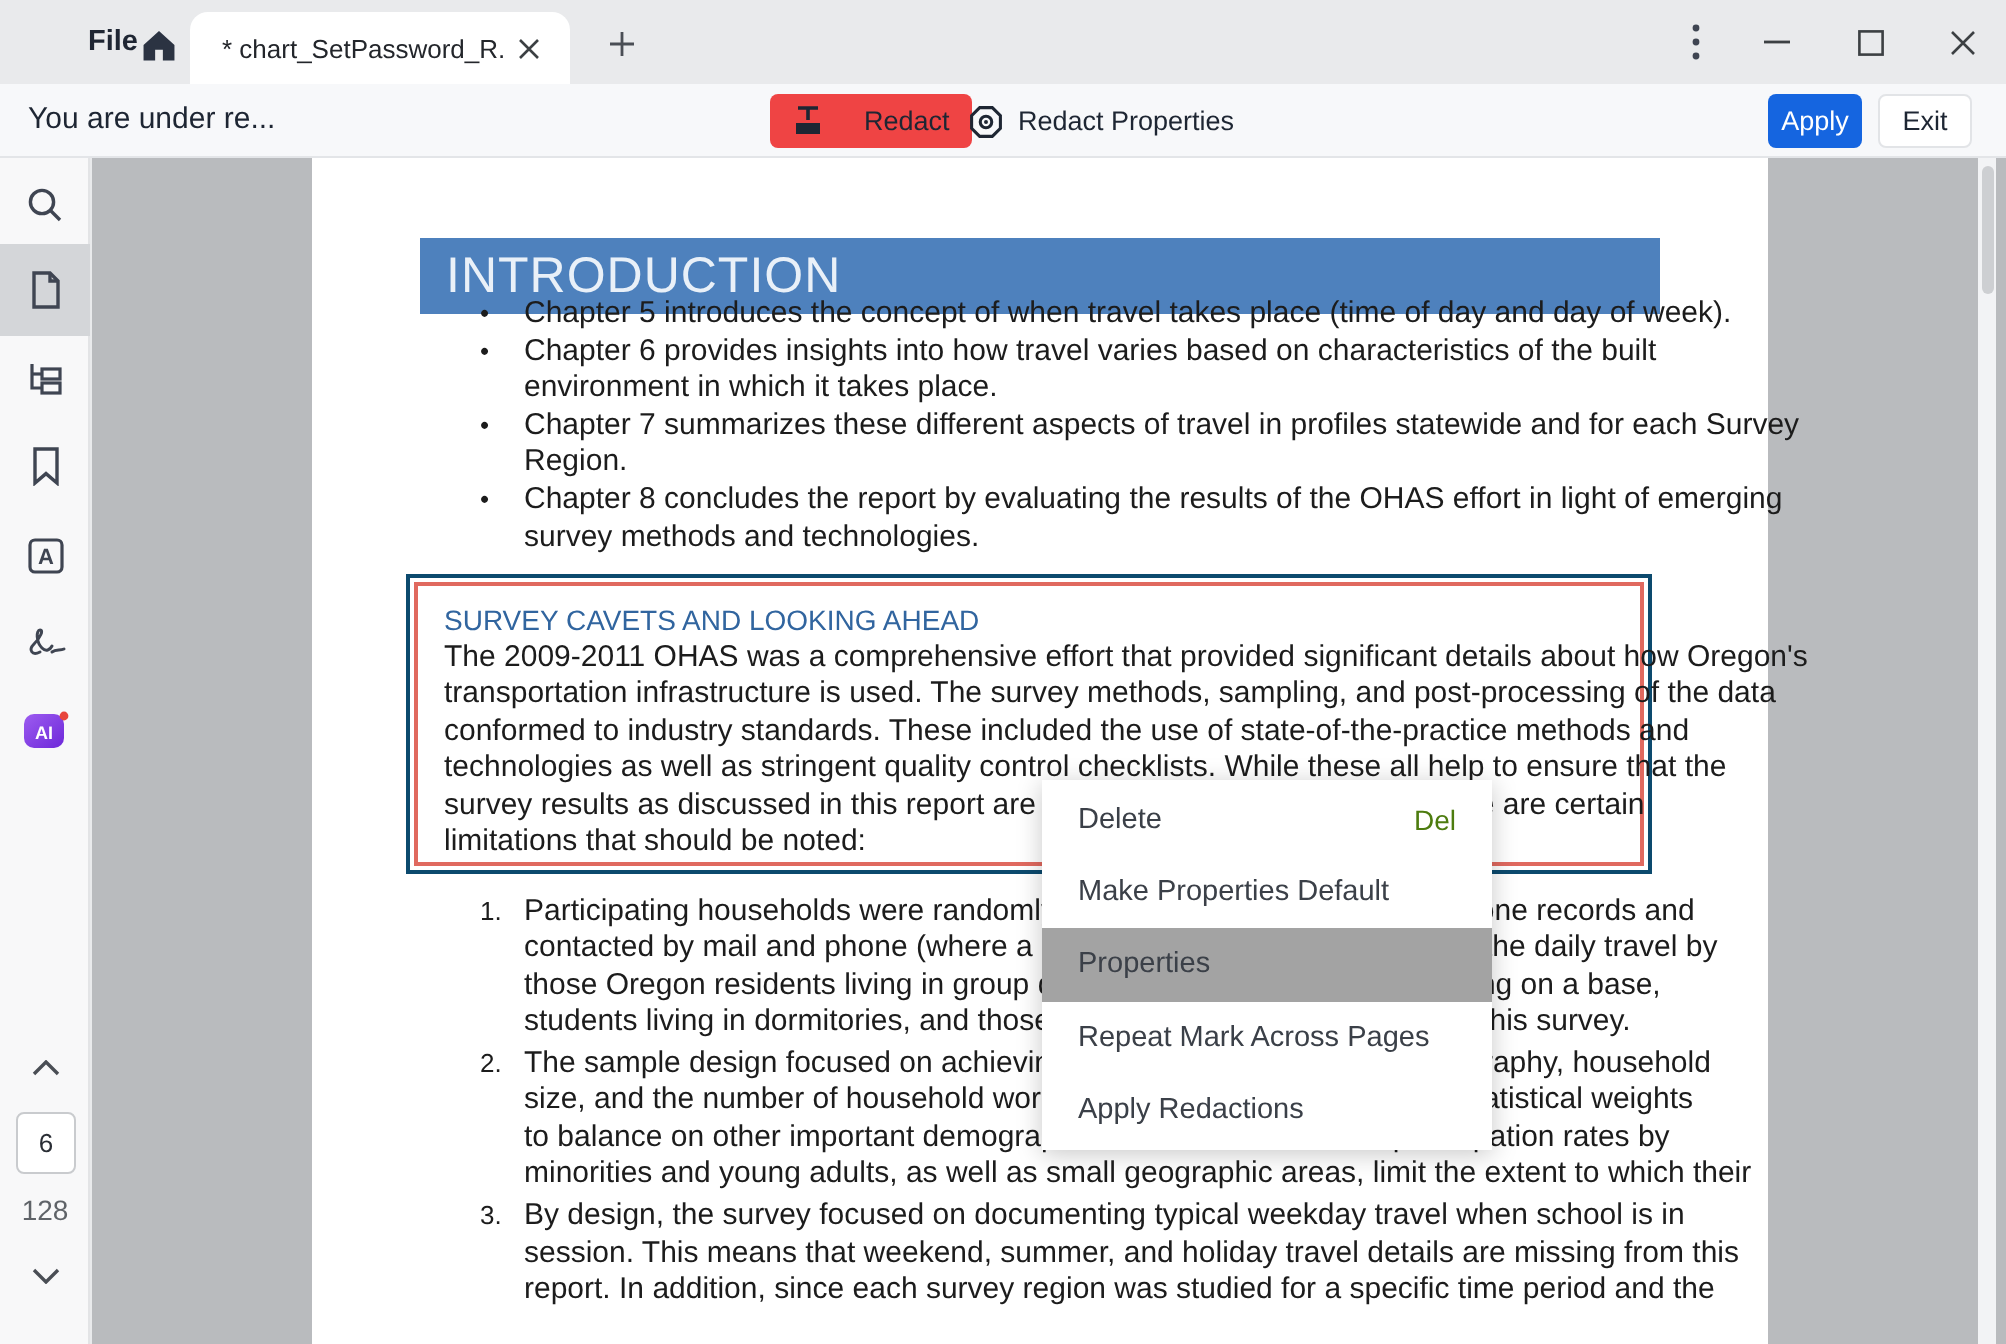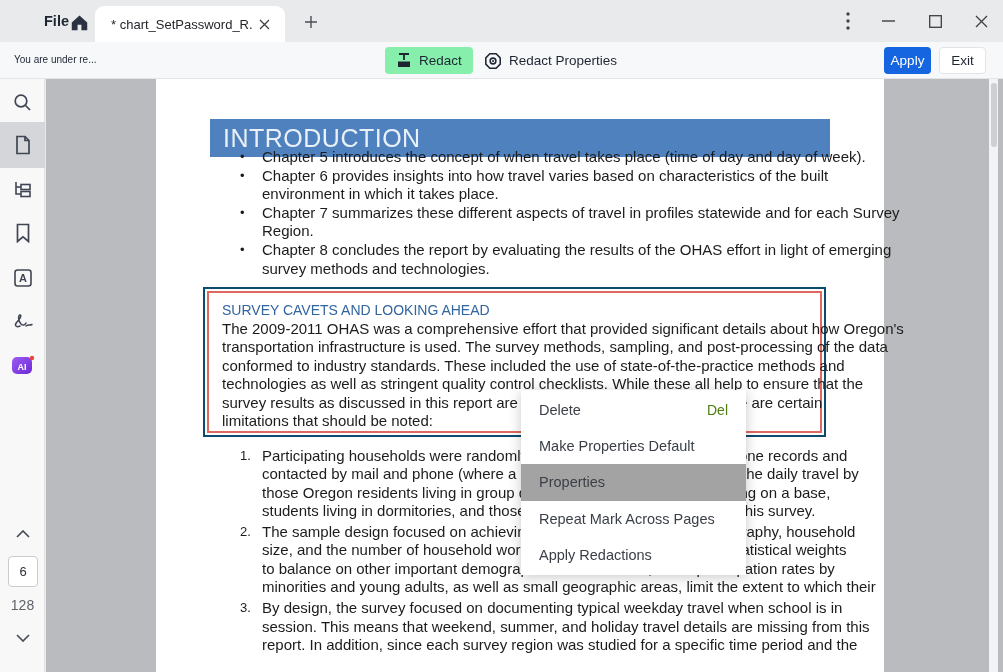--- a/index.html
+++ b/index.html
@@ -12,22 +12,22 @@
   .file-menu { position:absolute; left:16px; top:0; height:42px; line-height:42px; font-size:14.5px; font-weight:600; color:#1F2633; padding:0 6px; cursor:default;margin-left:22px; }
   .home-btn { position:absolute; left:66px; top:9px; width:26px; height:26px; display:flex; align-items:center; justify-content:center; }
   .tab { position:absolute; left:95px; top:6px; width:190px; height:36px; background:#FFFFFF; border-radius:9px 9px 0 0; display:flex; align-items:center; padding:0 10px 0 16px; }
   .tab-title { flex:1; font-size:13px; color:#23262B; white-space:nowrap; overflow:hidden; }
   .tab-close { width:22px; height:22px; display:flex; align-items:center; justify-content:center; border-radius:4px; }
   .tab-new { position:absolute; left:298px; top:9px; width:26px; height:26px; display:flex; align-items:center; justify-content:center; }
   .win-btn { position:absolute; top:6px; width:32px; height:30px; display:flex; align-items:center; justify-content:center; }
 
   
   .toolbar { position:absolute; left:0; top:42px; width:1003px; height:37px; background:#F7F8FA; border-bottom:1px solid #E3E5E8; }
-  .status-text { position:absolute; left:14px; top:0; height:36px; line-height:36px; font-size:10px; color:#1E2633; }
-  .redact-btn { position:absolute; left:385px; top:5px; height:27px; background:#86efac; border-radius:4px; display:flex; align-items:center; padding:0 11px; gap:7px; }
+  .status-text { position:absolute; left:14px; top:0; height:36px; line-height:36px; font-size:15px; color:#1E2633; }
+  .redact-btn { position:absolute; left:385px; top:5px; height:27px; background:#ef4444; border-radius:4px; display:flex; align-items:center; padding:0 11px; gap:20px; }
   .redact-props-btn { position:absolute; left:478px; top:5px; height:27px; display:flex; align-items:center; padding:0 6px; gap:7px; }
   .tool-label { font-size:13.5px; color:#1E2633; white-space:nowrap; }
   .apply-btn { position:absolute; left:884px; top:5px; width:47px; height:27px; background:#1565E0; color:#FFFFFF; border:none; border-radius:4px; font-size:13.5px; font-family:"Liberation Sans",sans-serif; }
   .exit-btn { position:absolute; left:939px; top:5px; width:47px; height:27px; background:#FFFFFF; color:#1E2633; border:1px solid #E2E4E7; border-radius:4px; font-size:13.5px; font-family:"Liberation Sans",sans-serif; }
 
   
   .main { position:absolute; left:0; top:79px; width:1003px; height:593px; }
   .sidebar { position:absolute; left:0; top:0; width:45px; height:593px; background:#F8F8F9; border-right:1px solid #E3E4E6; }
   .side-icon { position:absolute; left:0; width:45px; height:40px; display:flex; align-items:center; justify-content:center; }
   .side-icon.selected { background:#D4D6D9; height:46px; }

